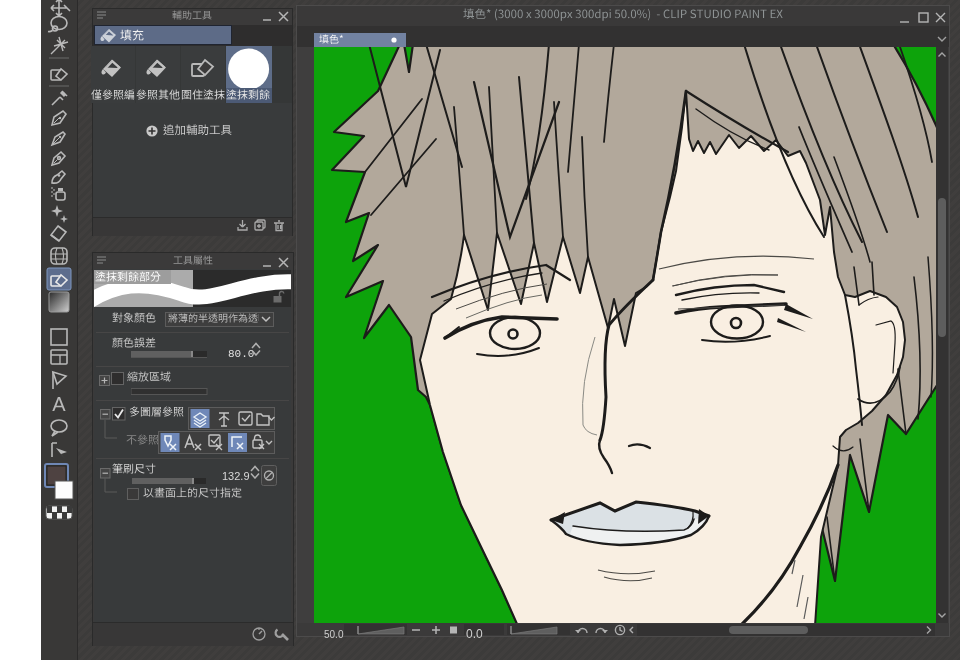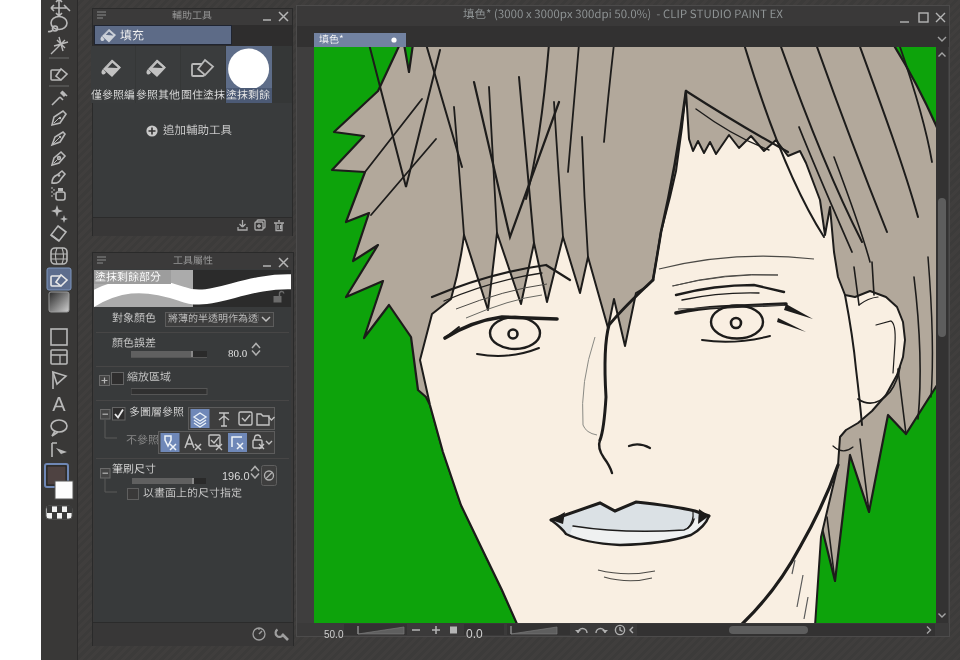--- a/index.html
+++ b/index.html
@@ -225,21 +225,21 @@
       <path transform="translate(0,8.8)" d="M4.5 -2.0C5.0 -1.5 5.5 -0.8 5.8 -0.4L6.4 -0.7C6.1 -1.2 5.6 -1.9 5.1 -2.4ZM3.8 -5.4 3.9 -4.9C4.5 -4.9 5.2 -5.0 6.0 -5.1L5.9 -5.7C5.1 -5.6 4.4 -5.5 3.8 -5.4ZM7.5 -4.7V-3.3H3.7V-2.6H7.5V-0.2C7.5 -0.1 7.5 -0.0 7.4 -0.0C7.2 0.0 6.7 0.0 6.0 -0.0C6.2 0.2 6.3 0.5 6.3 0.7C7.1 0.7 7.6 0.7 7.9 0.6C8.2 0.5 8.3 0.2 8.3 -0.2V-2.6H9.6V-3.3H8.3V-4.7ZM6.0 -7.0H8.3C8.1 -6.5 7.7 -6.1 7.3 -5.7C7.0 -6.1 6.5 -6.6 6.0 -7.0ZM6.5 -8.4C5.9 -7.6 4.8 -6.8 3.6 -6.3C3.7 -6.2 4.0 -5.9 4.1 -5.8C4.6 -6.0 5.1 -6.3 5.5 -6.7C6.0 -6.2 6.5 -5.7 6.8 -5.3C5.9 -4.6 4.8 -4.2 3.8 -3.9C3.9 -3.8 4.1 -3.5 4.2 -3.3C6.3 -3.9 8.4 -5.2 9.2 -7.4L8.8 -7.6L8.7 -7.5H6.6C6.8 -7.8 7.0 -8.0 7.2 -8.2ZM0.8 -8.0V-4.9H2.7V-3.4H0.4V-2.7H1.0V-2.5C1.0 -1.7 0.9 -0.5 0.3 0.5C0.5 0.5 0.8 0.7 0.9 0.8C1.5 -0.2 1.6 -1.6 1.6 -2.5V-2.7H2.7V0.8H3.4V-8.4H2.7V-5.5H1.5V-8.0Z M10.9 -6.0C11.5 -5.8 12.2 -5.3 12.5 -5.0L12.9 -5.6C12.6 -5.9 11.9 -6.3 11.3 -6.5ZM10.4 -4.1C11.0 -3.8 11.7 -3.4 12.1 -3.1L12.5 -3.6C12.2 -4.0 11.4 -4.4 10.8 -4.6ZM10.7 0.3 11.2 0.8C11.7 -0.0 12.3 -1.0 12.7 -1.9L12.2 -2.3C11.7 -1.4 11.1 -0.3 10.7 0.3ZM10.6 -7.7V-7.1H12.9V-6.5H13.6V-7.1H14.8V-7.7H13.6V-8.4H12.9V-7.7ZM13.5 -5.1V-2.1H14.2V-2.9H15.9V-2.2H16.6V-2.9H18.2V-2.6C18.2 -2.5 18.2 -2.5 18.1 -2.5C18.0 -2.5 17.8 -2.5 17.4 -2.5C17.5 -2.4 17.6 -2.2 17.6 -2.1H17.2V-1.7H13.0V-1.1H14.2L13.9 -0.8C14.4 -0.5 15.1 -0.1 15.4 0.3L15.8 -0.2C15.6 -0.5 15.1 -0.8 14.6 -1.1H17.2V-0.0C17.2 0.1 17.2 0.1 17.1 0.1C16.9 0.1 16.5 0.1 16.1 0.1C16.1 0.3 16.2 0.6 16.3 0.8C16.9 0.8 17.3 0.8 17.6 0.7C17.9 0.6 17.9 0.4 17.9 0.0V-1.1H19.5V-1.7H17.9V-2.0C18.3 -2.0 18.5 -2.0 18.7 -2.1C18.9 -2.2 18.9 -2.3 18.9 -2.6V-5.1H16.6V-5.5H19.4V-6.0H18.7L18.9 -6.3C18.6 -6.6 18.1 -6.8 17.7 -7.0L17.4 -6.6C17.7 -6.5 18.1 -6.2 18.4 -6.0H16.6V-6.5H17.1V-7.1H19.4V-7.7H17.1V-8.4H16.4V-7.7H15.3V-7.1H16.4V-6.6H15.9V-6.0H13.1V-5.5H15.9V-5.1ZM15.9 -3.7V-3.3H14.2V-3.7ZM15.9 -4.2H14.2V-4.6H15.9ZM16.6 -3.7H18.2V-3.3H16.6ZM16.6 -4.2V-4.6H18.2V-4.2Z M25.5 -4.2C26.1 -3.5 26.8 -2.5 27.1 -1.9L27.7 -2.3C27.4 -2.9 26.7 -3.9 26.1 -4.6ZM22.4 -8.4C22.3 -7.9 22.1 -7.3 22.0 -6.8H20.9V0.5H21.6V-0.2H24.4V-6.8H22.7C22.9 -7.2 23.0 -7.8 23.2 -8.3ZM21.6 -6.1H23.7V-4.0H21.6ZM21.6 -0.9V-3.4H23.7V-0.9ZM26.0 -8.4C25.7 -7.1 25.1 -5.7 24.4 -4.8C24.6 -4.7 24.9 -4.5 25.1 -4.4C25.4 -4.8 25.7 -5.5 26.0 -6.1H28.6C28.4 -2.1 28.3 -0.6 28.0 -0.2C27.8 -0.1 27.7 -0.1 27.5 -0.1C27.3 -0.1 26.7 -0.1 26.0 -0.1C26.2 0.1 26.3 0.4 26.3 0.6C26.9 0.6 27.4 0.6 27.8 0.6C28.1 0.6 28.4 0.5 28.6 0.2C29.0 -0.3 29.1 -1.9 29.3 -6.4C29.3 -6.5 29.3 -6.8 29.3 -6.8H26.3C26.4 -7.3 26.6 -7.8 26.7 -8.3Z M31.5 -7.9C31.9 -7.2 32.4 -6.2 32.6 -5.6L33.3 -5.9C33.1 -6.5 32.6 -7.5 32.1 -8.1ZM37.8 -8.2C37.5 -7.5 37.0 -6.5 36.6 -5.9L37.2 -5.6C37.6 -6.2 38.2 -7.1 38.6 -7.9ZM34.6 -8.4V-5.2H31.2V-4.4H34.6V-2.8H30.5V-2.1H34.6V0.8H35.4V-2.1H39.5V-2.8H35.4V-4.4H38.9V-5.2H35.4V-8.4Z M40.8 -8.1C41.2 -7.6 41.8 -6.9 42.0 -6.5L42.6 -6.8C42.4 -7.3 41.8 -7.9 41.4 -8.4ZM48.5 -8.2C47.4 -8.0 45.2 -7.8 43.5 -7.7C43.5 -7.6 43.6 -7.4 43.6 -7.2C44.4 -7.2 45.2 -7.3 46.0 -7.3V-6.5H43.2V-6.0H45.5C44.9 -5.3 43.9 -4.7 43.0 -4.4C43.1 -4.3 43.3 -4.0 43.4 -3.9C44.3 -4.2 45.3 -4.9 46.0 -5.6V-4.3H46.7V-6.0H49.4V-6.5H46.7V-7.4C47.6 -7.5 48.4 -7.6 49.0 -7.7ZM46.8 -5.5C47.7 -5.0 48.6 -4.4 49.2 -3.9L49.6 -4.4C49.1 -4.9 48.1 -5.5 47.2 -6.0ZM44.0 -4.0V-3.5H45.1C44.9 -2.4 44.5 -1.6 43.3 -1.2C43.4 -1.1 43.6 -0.8 43.7 -0.6C45.1 -1.2 45.6 -2.1 45.8 -3.5H47.0C46.9 -3.1 46.9 -2.8 46.8 -2.6H48.4C48.3 -1.8 48.2 -1.5 48.1 -1.4C48.0 -1.3 47.9 -1.3 47.8 -1.3C47.6 -1.3 47.1 -1.3 46.6 -1.3C46.7 -1.2 46.8 -0.9 46.8 -0.7C47.3 -0.7 47.8 -0.7 48.0 -0.7C48.3 -0.7 48.5 -0.8 48.7 -0.9C48.9 -1.2 49.0 -1.7 49.1 -2.8C49.1 -2.9 49.1 -3.1 49.1 -3.1H47.6L47.8 -4.0ZM40.6 -2.8C40.7 -2.9 41.0 -3.0 41.2 -3.0H42.2C41.9 -1.4 41.2 -0.3 40.3 0.3C40.5 0.4 40.7 0.7 40.8 0.8C41.3 0.5 41.7 -0.1 42.1 -0.7C42.9 0.4 44.1 0.6 46.2 0.6C47.3 0.6 48.5 0.6 49.5 0.6C49.5 0.4 49.6 0.0 49.7 -0.1C48.7 -0.1 47.2 -0.0 46.2 -0.0C44.3 -0.0 43.0 -0.2 42.4 -1.3C42.6 -1.9 42.8 -2.6 42.9 -3.5L42.6 -3.6L42.5 -3.6H41.4C42.0 -4.3 42.7 -5.3 43.1 -5.9L42.6 -6.1L42.5 -6.1H40.5V-5.5H42.0C41.6 -4.8 41.0 -4.0 40.8 -3.8C40.6 -3.6 40.5 -3.6 40.3 -3.5C40.4 -3.4 40.6 -3.0 40.6 -2.8Z M53.4 -4.5V-2.5H51.5V-4.5ZM53.4 -5.2H51.5V-7.1H53.4ZM50.8 -7.8V-0.9H51.5V-1.8H54.1V-7.8ZM58.5 -7.3V-5.5H55.7V-7.3ZM55.0 -8.0V-4.4C55.0 -2.9 54.8 -0.9 53.1 0.4C53.3 0.5 53.6 0.7 53.7 0.9C54.8 -0.0 55.4 -1.2 55.6 -2.4H58.5V-0.2C58.5 -0.0 58.5 0.1 58.3 0.1C58.1 0.1 57.5 0.1 56.8 0.0C57.0 0.2 57.1 0.6 57.1 0.8C58.0 0.8 58.5 0.8 58.9 0.6C59.2 0.5 59.3 0.3 59.3 -0.2V-8.0ZM58.5 -4.9V-3.1H55.7C55.7 -3.5 55.7 -4.0 55.7 -4.4V-4.9Z M65.3 -8.3C64.8 -6.8 64.0 -5.4 63.0 -4.4C63.2 -4.3 63.5 -4.0 63.6 -3.9C64.1 -4.5 64.6 -5.2 65.1 -6.0H65.8V0.8H66.5V-1.6H69.5V-2.4H66.5V-3.9H69.4V-4.6H66.5V-6.0H69.6V-6.7H65.4C65.6 -7.2 65.8 -7.6 66.0 -8.1ZM62.9 -8.4C62.3 -6.8 61.4 -5.3 60.4 -4.4C60.5 -4.2 60.7 -3.8 60.8 -3.6C61.1 -4.0 61.5 -4.4 61.8 -4.8V0.8H62.5V-6.0C62.9 -6.7 63.3 -7.4 63.6 -8.1Z M76.4 -1.9C76.7 -1.5 77.0 -0.9 77.1 -0.5L77.7 -0.7C77.5 -1.1 77.2 -1.7 76.9 -2.1ZM72.0 -8.1C72.4 -7.7 72.9 -7.1 73.0 -6.7L73.7 -7.0C73.5 -7.4 73.1 -8.0 72.7 -8.4ZM73.4 -1.6C73.6 -1.0 73.7 -0.1 73.7 0.4L74.3 0.3C74.3 -0.2 74.2 -1.1 74.0 -1.7ZM74.9 -1.7C75.1 -1.2 75.4 -0.4 75.4 0.0L76.1 -0.1C76.0 -0.6 75.7 -1.3 75.5 -1.9ZM72.1 -1.9C71.9 -1.1 71.5 -0.2 71.0 0.3L71.6 0.7C72.2 0.1 72.5 -0.8 72.8 -1.7ZM75.1 -8.4C74.9 -7.8 74.7 -7.2 74.5 -6.7H70.8V-6.0H74.1C73.3 -4.3 72.0 -2.8 70.3 -1.8C70.4 -1.7 70.6 -1.4 70.7 -1.2C71.3 -1.6 71.8 -2.0 72.3 -2.4H78.5C78.4 -0.8 78.2 -0.1 78.0 0.1C77.9 0.1 77.8 0.1 77.6 0.1C77.5 0.2 77.0 0.1 76.5 0.1C76.6 0.3 76.7 0.6 76.7 0.8C77.2 0.8 77.7 0.8 78.0 0.8C78.2 0.8 78.4 0.7 78.6 0.5C79.0 0.2 79.1 -0.6 79.3 -2.8C79.3 -2.9 79.3 -3.1 79.3 -3.1H78.3C78.4 -3.6 78.5 -4.3 78.6 -4.9H77.5C77.6 -5.4 77.8 -6.1 77.9 -6.7H75.3C75.5 -7.2 75.7 -7.7 75.8 -8.2ZM73.0 -3.1C73.3 -3.4 73.6 -3.8 73.9 -4.2H77.8C77.8 -3.8 77.7 -3.4 77.6 -3.1ZM75.0 -6.0H77.1C77.0 -5.6 76.9 -5.2 76.8 -4.9H74.3C74.6 -5.2 74.8 -5.6 75.0 -6.0Z M80.8 -8.1C81.2 -7.6 81.8 -6.9 82.0 -6.5L82.6 -6.8C82.3 -7.3 81.8 -7.9 81.4 -8.4ZM88.5 -8.2C87.4 -8.0 85.2 -7.8 83.5 -7.7C83.5 -7.6 83.6 -7.4 83.6 -7.2C84.4 -7.2 85.2 -7.3 86.0 -7.3V-6.5H83.2V-6.0H85.5C84.8 -5.3 83.8 -4.7 83.0 -4.4C83.1 -4.3 83.3 -4.0 83.4 -3.9C84.3 -4.2 85.3 -4.9 86.0 -5.6V-4.3H86.7V-6.0H89.4V-6.5H86.7V-7.4C87.6 -7.5 88.4 -7.6 89.0 -7.7ZM86.8 -5.5C87.7 -5.0 88.6 -4.4 89.2 -3.9L89.6 -4.4C89.1 -4.9 88.1 -5.5 87.2 -6.0ZM84.0 -4.0V-3.5H85.1C84.9 -2.4 84.5 -1.6 83.3 -1.2C83.4 -1.1 83.6 -0.8 83.7 -0.6C85.1 -1.2 85.6 -2.1 85.8 -3.5H87.0C86.9 -3.1 86.9 -2.8 86.8 -2.6H88.4C88.3 -1.8 88.2 -1.5 88.1 -1.4C88.0 -1.3 87.9 -1.3 87.8 -1.3C87.6 -1.3 87.1 -1.3 86.6 -1.3C86.7 -1.2 86.8 -0.9 86.8 -0.7C87.3 -0.7 87.8 -0.7 88.0 -0.7C88.3 -0.7 88.5 -0.8 88.7 -0.9C88.9 -1.2 89.0 -1.7 89.1 -2.8C89.1 -2.9 89.1 -3.1 89.1 -3.1H87.6L87.8 -4.0ZM80.6 -2.8C80.7 -2.9 81.0 -3.0 81.2 -3.0H82.2C81.9 -1.4 81.2 -0.3 80.3 0.3C80.5 0.4 80.7 0.7 80.8 0.8C81.3 0.5 81.7 -0.1 82.1 -0.7C82.9 0.4 84.1 0.6 86.2 0.6C87.3 0.6 88.5 0.6 89.5 0.6C89.5 0.4 89.6 0.0 89.7 -0.1C88.7 -0.1 87.2 -0.0 86.2 -0.0C84.3 -0.0 83.0 -0.2 82.4 -1.3C82.6 -1.9 82.8 -2.6 82.9 -3.5L82.6 -3.6L82.5 -3.6H81.4C82.0 -4.3 82.7 -5.3 83.1 -5.9L82.6 -6.1L82.5 -6.1H80.5V-5.5H82.0C81.6 -4.8 81.0 -4.0 80.8 -3.8C80.6 -3.6 80.5 -3.6 80.3 -3.5C80.4 -3.4 80.6 -3.0 80.6 -2.8Z M93.4 -4.5V-2.5H91.5V-4.5ZM93.4 -5.2H91.5V-7.1H93.4ZM90.8 -7.8V-0.9H91.5V-1.8H94.1V-7.8ZM98.5 -7.3V-5.5H95.7V-7.3ZM95.0 -8.0V-4.4C95.0 -2.9 94.8 -0.9 93.1 0.4C93.3 0.5 93.6 0.7 93.7 0.9C94.8 -0.0 95.3 -1.2 95.6 -2.4H98.5V-0.2C98.5 -0.0 98.5 0.1 98.3 0.1C98.1 0.1 97.5 0.1 96.8 0.0C97.0 0.2 97.1 0.6 97.1 0.8C98.0 0.8 98.5 0.8 98.8 0.6C99.2 0.5 99.3 0.3 99.3 -0.2V-8.0ZM98.5 -4.9V-3.1H95.7C95.7 -3.5 95.7 -4.0 95.7 -4.4V-4.9Z M103.3 -4.0C103.0 -3.0 102.4 -2.2 101.8 -1.6C101.9 -2.5 102.0 -3.4 102.0 -4.1V-6.0H104.5V-5.3L102.5 -5.2L102.5 -4.7L104.5 -4.8V-4.6C104.5 -4.0 104.7 -3.7 105.6 -3.7C105.8 -3.7 107.7 -3.7 108.0 -3.7C108.5 -3.7 108.9 -3.7 109.1 -3.7C109.0 -3.9 109.0 -4.1 109.0 -4.3C108.8 -4.3 108.3 -4.2 108.0 -4.2C107.6 -4.2 106.0 -4.2 105.6 -4.2C105.3 -4.2 105.2 -4.3 105.2 -4.6V-4.8L107.8 -5.0L107.8 -5.5L105.2 -5.4V-6.0H108.5C108.4 -5.6 108.2 -5.2 108.1 -5.0L108.7 -4.8C109.0 -5.2 109.2 -5.9 109.4 -6.4L108.9 -6.6L108.8 -6.5H105.3V-7.2H108.7V-7.8H105.3V-8.4H104.5V-6.5H101.2V-4.1C101.2 -2.8 101.2 -0.9 100.4 0.4C100.5 0.5 100.8 0.7 101.0 0.8C101.4 0.1 101.6 -0.7 101.8 -1.5C101.9 -1.4 102.1 -1.2 102.2 -1.1C102.4 -1.3 102.6 -1.6 102.8 -1.9C103.0 -1.4 103.2 -1.0 103.4 -0.7C102.9 -0.2 102.3 0.1 101.6 0.3C101.7 0.5 101.9 0.7 102.0 0.8C102.7 0.6 103.3 0.2 103.8 -0.3C104.6 0.5 105.7 0.7 107.0 0.7H109.4C109.5 0.5 109.6 0.2 109.7 0.0C109.3 0.0 107.4 0.0 107.1 0.0C105.9 0.0 105.0 -0.1 104.2 -0.7C104.7 -1.3 105.1 -2.1 105.3 -3.1L104.9 -3.2L104.8 -3.1H103.6C103.7 -3.4 103.8 -3.6 103.9 -3.8ZM103.3 -2.6H104.5C104.3 -2.0 104.1 -1.6 103.8 -1.2C103.6 -1.5 103.4 -1.9 103.2 -2.4ZM105.8 -3.2V-2.4C105.8 -1.8 105.7 -1.2 105.1 -0.7C105.2 -0.6 105.4 -0.4 105.5 -0.3C106.3 -0.9 106.5 -1.7 106.5 -2.3V-2.6H107.5V-1.2C107.5 -0.7 107.6 -0.5 108.1 -0.5C108.2 -0.5 108.6 -0.5 108.7 -0.5C109.1 -0.5 109.2 -0.7 109.3 -1.4C109.1 -1.4 108.9 -1.5 108.8 -1.6C108.8 -1.1 108.8 -0.9 108.6 -0.9C108.6 -0.9 108.3 -0.9 108.2 -0.9C108.1 -0.9 108.1 -1.0 108.1 -1.2V-3.2Z M114.8 -5.4H116.3V-4.1H114.8ZM116.9 -5.4H118.5V-4.1H116.9ZM114.8 -7.3H116.3V-6.0H114.8ZM116.9 -7.3H118.5V-6.0H116.9ZM113.2 -0.2V0.5H119.7V-0.2H117.0V-1.6H119.3V-2.3H117.0V-3.5H119.2V-7.9H114.1V-3.5H116.2V-2.3H114.0V-1.6H116.2V-0.2ZM110.3 -1.0 110.5 -0.2C111.4 -0.5 112.6 -0.9 113.7 -1.3L113.5 -2.0L112.4 -1.6V-4.1H113.4V-4.8H112.4V-7.0H113.6V-7.7H110.5V-7.0H111.7V-4.8H110.6V-4.1H111.7V-1.4C111.2 -1.2 110.7 -1.1 110.3 -1.0Z" fill="#c0c0c0"></path>
     </svg>
   </div>
 <svg class="abs" style="left:259px;top:312px" width="14" height="14">
     <path d="M3,5l4,4 4,-4" stroke="#c0c0c0" stroke-width="1.5" fill="none"></path>
   </svg>
 <div class="abs" style="left:96px;top:332px;width:193px;height:1px;background:#474646"></div>
 <svg style="position:absolute;left:112px;top:337px;overflow:visible" width="46" height="16">
     <path transform="translate(0,9.7)" d="M4.1 -4.5C3.6 -4.1 2.7 -3.6 1.9 -3.4C2.0 -3.3 2.2 -3.1 2.3 -2.9C3.2 -3.2 4.2 -3.7 4.8 -4.3ZM4.4 -3.1C3.9 -2.6 2.8 -2.0 1.9 -1.7C2.1 -1.6 2.3 -1.4 2.4 -1.2C3.4 -1.6 4.4 -2.2 5.1 -2.9ZM4.7 -1.6C4.1 -0.7 2.9 -0.0 1.6 0.4C1.7 0.5 1.9 0.7 2.0 0.9C3.5 0.5 4.7 -0.3 5.4 -1.4ZM6.6 -4.6H9.5V-3.5H6.6ZM6.6 -2.9H9.5V-1.8H6.6ZM6.6 -6.3H9.5V-5.2H6.6ZM6.8 -1.0C6.4 -0.5 5.5 0.1 4.7 0.4C4.9 0.5 5.1 0.8 5.3 0.9C6.1 0.6 7.0 -0.0 7.5 -0.6ZM8.4 -0.5C9.0 -0.1 9.7 0.5 10.1 0.9L10.7 0.5C10.4 0.0 9.6 -0.5 9.0 -1.0ZM2.4 -9.1C2.6 -8.8 2.7 -8.5 2.8 -8.2H0.6V-7.5H4.0C3.8 -7.3 3.5 -7.0 3.1 -6.8C2.6 -7.0 2.1 -7.3 1.6 -7.4L1.1 -7.0C1.5 -6.9 2.0 -6.7 2.4 -6.4C1.9 -6.2 1.3 -5.9 0.8 -5.8C0.9 -5.7 1.1 -5.4 1.3 -5.3H0.9V-3.0C0.9 -2.0 0.8 -0.7 0.3 0.3C0.4 0.4 0.8 0.6 0.9 0.8C1.5 -0.3 1.6 -1.9 1.6 -3.0V-4.6H5.5V-5.3H1.4C2.0 -5.5 2.6 -5.8 3.1 -6.1C3.6 -5.9 4.1 -5.6 4.5 -5.4L5.0 -5.8C4.7 -6.0 4.2 -6.3 3.7 -6.5C4.1 -6.8 4.5 -7.1 4.8 -7.3L4.3 -7.5H5.4V-8.2H3.7C3.6 -8.5 3.4 -9.0 3.2 -9.3ZM5.8 -6.9V-1.2H10.2V-6.9H8.1L8.4 -8.0H10.6V-8.7H5.5V-8.0H7.6C7.5 -7.7 7.4 -7.3 7.4 -6.9Z M16.2 -5.4V-3.5H13.7V-5.4ZM17.0 -5.4H19.6V-3.5H17.0ZM17.6 -7.5C17.3 -7.1 16.8 -6.6 16.4 -6.2H13.5C13.9 -6.6 14.3 -7.1 14.7 -7.5ZM14.9 -9.3C14.1 -7.8 12.8 -6.5 11.4 -5.6C11.6 -5.4 11.8 -5.0 11.9 -4.9C12.2 -5.1 12.6 -5.3 12.9 -5.6V-0.9C12.9 0.4 13.4 0.7 15.2 0.7C15.6 0.7 19.0 0.7 19.4 0.7C21.1 0.7 21.4 0.2 21.6 -1.5C21.4 -1.6 21.0 -1.7 20.8 -1.8C20.7 -0.4 20.5 -0.1 19.4 -0.1C18.7 -0.1 15.7 -0.1 15.1 -0.1C13.9 -0.1 13.7 -0.2 13.7 -0.9V-2.7H19.6V-2.2H20.5V-6.2H17.4C18.0 -6.7 18.5 -7.4 18.8 -7.9L18.3 -8.3L18.1 -8.3H15.2C15.4 -8.5 15.5 -8.8 15.6 -9.0Z M23.6 -9.0C23.9 -8.5 24.2 -7.9 24.3 -7.5L25.1 -7.8C24.9 -8.2 24.6 -8.8 24.3 -9.2ZM28.7 -8.2H30.8V-6.3H28.7ZM28.0 -8.9V-5.7H31.6V-8.9ZM22.8 -5.9V-5.3H26.0V-5.9ZM22.8 -4.4V-3.8H26.0V-4.4ZM22.4 -7.4V-6.7H26.4V-7.4ZM29.4 -1.0C30.3 -0.5 31.5 0.4 32.1 0.9L32.6 0.3C32.0 -0.2 30.8 -1.0 29.9 -1.6ZM31.2 -2.7H29.6L29.7 -3.1V-4.2H31.2ZM26.8 -8.2V-4.2H28.9V-3.2L28.9 -2.7H26.3V-2.0H28.7C28.5 -1.1 27.8 -0.3 26.0 0.3C26.2 0.4 26.4 0.7 26.5 0.9C28.6 0.1 29.3 -0.9 29.5 -2.0H32.6V-2.7H32.0V-4.9H27.5V-8.2ZM22.8 -3.0V0.8H23.5V0.3H26.0V-3.0ZM23.5 -2.3H25.3V-0.4H23.5Z M40.6 -9.3C40.4 -8.8 40.1 -8.2 39.8 -7.8L39.9 -7.8H37.0L37.2 -7.8C37.1 -8.2 36.7 -8.8 36.3 -9.2L35.6 -8.9C35.9 -8.6 36.2 -8.1 36.4 -7.8H34.1V-7.0H38.1V-6.1H34.6V-5.4H38.1V-4.4H33.6V-3.6H35.8C35.4 -1.9 34.6 -0.5 33.4 0.3C33.6 0.4 34.0 0.7 34.1 0.9C35.4 -0.1 36.3 -1.6 36.8 -3.6H43.4V-4.4H38.9V-5.4H42.4V-6.1H38.9V-7.0H43.0V-7.8H40.6C40.9 -8.1 41.2 -8.6 41.5 -9.0ZM36.7 -2.8V-2.1H39.0V-0.1H35.7V0.6H43.2V-0.1H39.8V-2.1H42.4V-2.8Z" fill="#c8c8c8"></path>
   </svg>
-<div class="abs" style="left:228px;top:343px;width:30px;height:12px"><span style="font-size:11px;color:#e0e0e0;font-family:Liberation Serif, serif">80.0</span></div>
+<div class="abs" style="left:228px;top:343px;width:30px;height:12px"><span style="font-size:11px;color:#e0e0e0;font-family:Liberation Mono, monospace">80.0</span></div>
 <svg class="abs" style="left:250px;top:342px" width="12" height="14">
     <path d="M2,6 L6,1.5 10,6 M2,8.5 L6,13 10,8.5" stroke="#b0b0b0" stroke-width="1.5" fill="none"></path>
   </svg>
 <svg class="abs" style="left:131px;top:350px" width="78" height="9">
     <rect x="0" y="1" width="76" height="6" fill="#2a2a2a"></rect>
     <rect x="0" y="1" width="61" height="6" fill="#606060"></rect>
     <path d="M61,1v6" stroke="#888" stroke-width="2"></path>
     <path d="M0,7.5h76" stroke="#555" stroke-width="1"></path>
   </svg>
 <div class="abs" style="left:96px;top:366px;width:193px;height:1px;background:#474646"></div>
@@ -325,21 +325,21 @@
 <path d="M108,10l3,3 3,-3" stroke="#c0c0c0" stroke-width="1.4" fill="none"></path>
 </svg>
 <div class="abs" style="left:96px;top:458px;width:193px;height:1px;background:#474646"></div>
 <svg class="abs" style="left:100px;top:468px" width="11" height="11">
     <rect x="0.5" y="0.5" width="9.5" height="9.5" fill="#454545" stroke="#6a6a6a"></rect>
     <path d="M2.5,5.2h5.5" stroke="#b5b5b5" stroke-width="1.2"></path>
   </svg>
 <svg style="position:absolute;left:112px;top:463px;overflow:visible" width="46" height="16">
     <path transform="translate(0,9.7)" d="M2.7 -7.5C3.1 -7.2 3.5 -6.7 3.7 -6.4L4.2 -6.9C4.0 -7.2 3.6 -7.6 3.3 -7.9ZM7.5 -7.5C7.9 -7.2 8.3 -6.8 8.5 -6.5L9.1 -6.9C8.9 -7.2 8.4 -7.6 8.1 -7.9ZM8.5 -4.3V-3.6H5.9V-4.3ZM5.0 -6.8V-6.2H1.9V-5.6H5.0V-4.9H0.5V-4.3H5.0V-3.6H1.8V-2.9H5.0V-2.3H1.4V-1.6H5.0V-0.9H0.7V-0.3H5.0V0.9H5.9V-0.3H10.3V-0.9H5.9V-1.6H9.6V-2.3H5.9V-2.9H9.3V-4.3H10.5V-4.9H9.3V-6.2H5.9V-6.8ZM8.5 -4.9H5.9V-5.6H8.5ZM2.2 -9.3C1.8 -8.5 1.2 -7.8 0.5 -7.3C0.6 -7.1 0.9 -6.8 1.0 -6.7C1.4 -7.0 1.8 -7.5 2.2 -7.9H5.4V-8.6H2.6C2.7 -8.8 2.8 -8.9 2.9 -9.1ZM6.6 -9.3C6.3 -8.6 5.7 -7.9 5.1 -7.4C5.3 -7.3 5.6 -7.0 5.7 -6.9C6.0 -7.2 6.4 -7.5 6.7 -7.9H10.5V-8.6H7.1C7.2 -8.8 7.3 -8.9 7.3 -9.1Z M18.1 -8.1V-1.9H18.9V-8.1ZM20.3 -9.0V-0.2C20.3 -0.0 20.3 0.0 20.1 0.0C19.9 0.0 19.3 0.0 18.6 0.0C18.7 0.3 18.9 0.6 18.9 0.9C19.7 0.9 20.3 0.8 20.7 0.7C21.0 0.6 21.1 0.3 21.1 -0.2V-9.0ZM13.1 -4.6V-0.3H13.8V-3.9H14.8V0.9H15.5V-3.9H16.7V-1.2C16.7 -1.1 16.6 -1.1 16.5 -1.1C16.4 -1.1 16.1 -1.1 15.7 -1.1C15.8 -0.9 15.9 -0.6 16.0 -0.4C16.5 -0.4 16.8 -0.4 17.1 -0.5C17.3 -0.7 17.4 -0.9 17.4 -1.2V-4.6H16.7H15.5V-5.7H17.3V-8.6H12.2V-4.9C12.2 -3.4 12.1 -1.3 11.3 0.2C11.5 0.3 11.8 0.5 11.9 0.7C12.8 -0.9 12.9 -3.3 12.9 -4.9V-5.7H14.8V-4.6ZM12.9 -7.9H16.5V-6.5H12.9Z M24.0 -8.5V-5.5C24.0 -3.7 23.9 -1.3 22.4 0.3C22.6 0.4 22.9 0.7 23.1 0.9C24.2 -0.4 24.6 -2.1 24.8 -3.7C26.3 -1.3 28.7 0.2 32.0 0.8C32.2 0.6 32.4 0.2 32.6 0.0C29.2 -0.5 26.7 -2.1 25.3 -4.4H31.4V-8.5ZM24.9 -7.7H30.5V-5.2H24.9V-5.5Z M34.8 -4.6C35.7 -3.7 36.5 -2.5 36.9 -1.7L37.6 -2.2C37.2 -3.0 36.3 -4.2 35.5 -5.0ZM40.0 -9.2V-6.9H33.6V-6.1H40.0V-0.4C40.0 -0.1 39.9 -0.0 39.6 0.0C39.3 0.0 38.4 0.0 37.3 -0.0C37.5 0.2 37.7 0.6 37.7 0.9C38.9 0.9 39.8 0.9 40.2 0.7C40.7 0.6 40.8 0.3 40.8 -0.4V-6.1H43.4V-6.9H40.8V-9.2Z" fill="#d5d5d5"></path>
   </svg>
-<div class="abs" style="left:222px;top:466px"><span style="font-size:11px;color:#d8d8d8">196.0</span></div>
+<div class="abs" style="left:222px;top:466px"><span style="font-size:11px;color:#d8d8d8">132.9</span></div>
 <svg class="abs" style="left:249px;top:465px" width="12" height="14">
     <path d="M2,6 L6,1.5 10,6 M2,8.5 L6,13 10,8.5" stroke="#b0b0b0" stroke-width="1.5" fill="none"></path>
   </svg>
 <svg class="abs" style="left:261px;top:465px" width="16" height="21">
     <rect x="0.5" y="0.5" width="15" height="20" rx="2" fill="#3e3e3e" stroke="#5f5f5f"></rect>
     <circle cx="8" cy="10.5" r="4.5" stroke="#b0b0b0" fill="none" stroke-width="1.3"></circle>
     <path d="M5,13.5l6,-6" stroke="#b0b0b0" stroke-width="1.3"></path>
   </svg>
 <svg class="abs" style="left:132px;top:477px" width="78" height="9">
     <rect x="0" y="1" width="74" height="6" fill="#2a2a2a"></rect>

